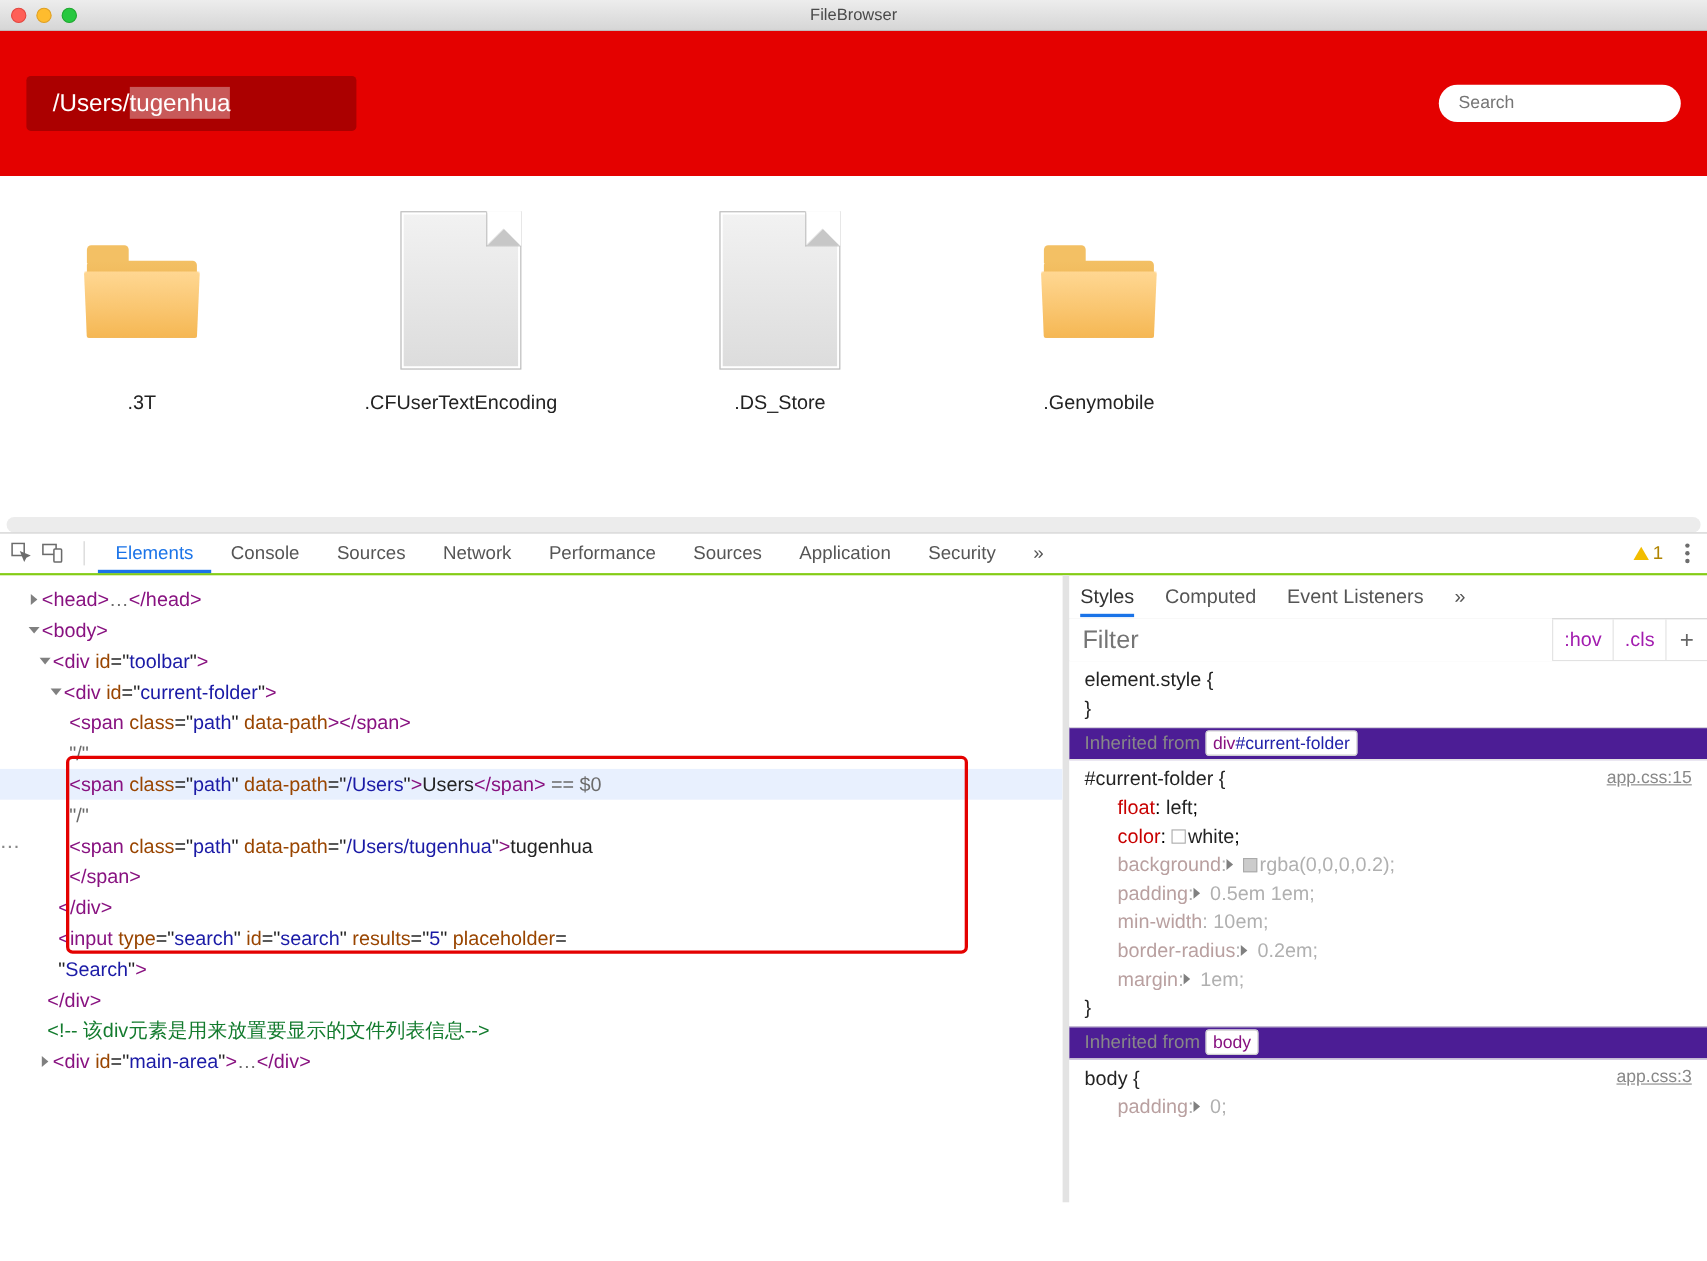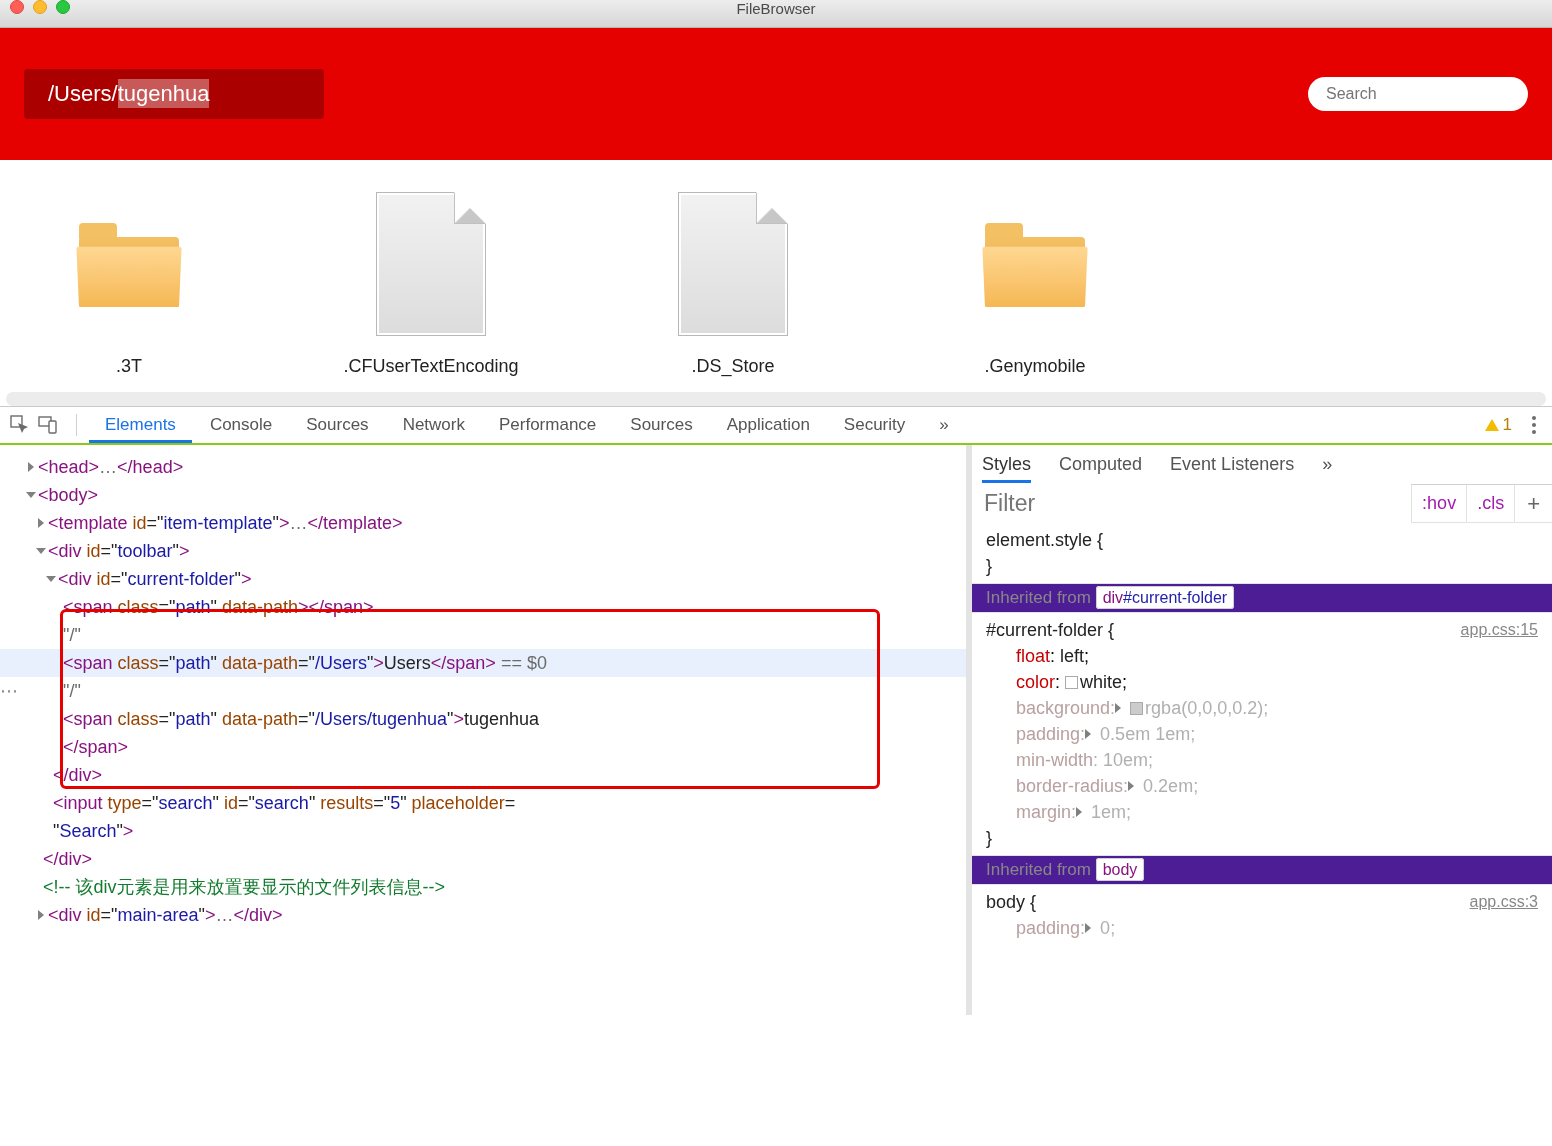--- a/index.html
+++ b/index.html
@@ -1,28 +1,28 @@
 <!DOCTYPE html>
 <html><head>
 <meta charset="utf-8">
 <style>
 *{box-sizing:border-box;margin:0;padding:0;font-family:-apple-system,BlinkMacSystemFont,"Helvetica Neue",Arial,sans-serif}
 body{background:#fff;width:1552px;height:1146px;overflow:hidden}
-.titlebar{height:28px;background:linear-gradient(#ededed,#d6d6d6);border-bottom:1px solid #b5b5b5;display:flex;position:relative}
+.titlebar{height:28px;background:linear-gradient(#ededed,#d6d6d6);border-bottom:1px solid #b5b5b5;display:flex;align-items:center;position:relative}
 .traffic{display:flex;gap:9px;position:absolute;left:10px}
 .dot{width:14px;height:14px;border-radius:50%}
 .dot.r{background:#ff5f57;border:1px solid #e2463f}
 .dot.y{background:#febc2e;border:1px solid #dfa023}
 .dot.g{background:#28c840;border:1px solid #1fa72f}
 .titletxt{margin:0 auto;font-size:15px;color:#4a4a4a;font-weight:500}
 .toolbar{background:#e40100;height:132px;display:flex;align-items:center;justify-content:space-between;padding:0 24px}
 .current-folder{background:rgba(0,0,0,0.25);color:#fff;font-size:22px;padding:12px 24px;border-radius:4px;min-width:300px}
 .cf-sel{background:rgba(255,255,255,0.35);padding:2px 0}
 .search{background:#fff;border-radius:20px;padding:8px 18px;width:220px;border:none;font-size:16px;outline:none}
-.main-area{display:flex;padding:20px 0 0 0;gap:44px;height:232px}
+.main-area{display:flex;padding:20px 0 0 0;gap:32px;height:310px}
 .item{width:258px;text-align:center}
 .icon-wrap{height:168px;display:flex;align-items:center;justify-content:center}
 .item-label{font-size:18px;color:#222;margin-top:8px}
 .folder-icon{width:100px;height:86px;position:relative}
 .folder-back{position:absolute;width:100px;height:70px;background:linear-gradient(#f3c064,#e9a741);bottom:0;border-radius:4px 4px 2px 2px}
 .folder-tab{position:absolute;width:38px;height:16px;background:#f3c064;top:2px;left:0;border-radius:4px 4px 0 0}
 .folder-front{position:absolute;width:100px;height:58px;background:linear-gradient(#ffd792,#f5b753);bottom:0;border-radius:2px;transform:perspective(200px) rotateX(-10deg);transform-origin:bottom}
 .file-icon{width:110px;height:144px;background:linear-gradient(#f2f2f2,#dcdcdc);border:1px solid #b8b8b8;position:relative;box-shadow:inset 0 0 0 2px #fff}
 .file-fold{position:absolute;right:-1px;top:-1px;width:32px;height:32px;background:linear-gradient(135deg,#fff 48%,#c7c7c7 52%);border-left:1px solid #c0c0c0;border-bottom:1px solid #c0c0c0}
 .file-fold:before{content:"";position:absolute;width:0;height:0;right:0;top:0;border-style:solid;border-width:0 32px 32px 0;border-color:transparent #fff transparent transparent}
@@ -172,21 +172,20 @@
         </div>
     </div>
   </div>
 
   <div class="dt-body">
 
     <div class="dom-panel">
       <div class="edge-dots">⋯</div>
       <div class="dom-line">  <span class="tri"></span><span class="tag-br">&lt;head&gt;</span><span class="txt-g">…</span><span class="tag-br">&lt;/head&gt;</span></div>
       <div class="dom-line">  <span class="tri d"></span><span class="tag-br">&lt;body&gt;</span></div>
-      <div class="dom-line">    <span class="tri"></span><span class="tag-br">&lt;template </span><span class="attr-n">id</span><span class="txt-b">="</span><span class="attr-v">item-template</span><span class="txt-b">"</span><span class="tag-br">&gt;</span><span class="txt-g">…</span><span class="tag-br">&lt;/template&gt;</span></div>
       <div class="dom-line">    <span class="tri d"></span><span class="tag-br">&lt;div </span><span class="attr-n">id</span><span class="txt-b">="</span><span class="attr-v">toolbar</span><span class="txt-b">"</span><span class="tag-br">&gt;</span></div>
       <div class="dom-line">      <span class="tri d"></span><span class="tag-br">&lt;div </span><span class="attr-n">id</span><span class="txt-b">="</span><span class="attr-v">current-folder</span><span class="txt-b">"</span><span class="tag-br">&gt;</span></div>
       <div class="dom-line">         <span class="tag-br">&lt;span </span><span class="attr-n">class</span><span class="txt-b">="</span><span class="attr-v">path</span><span class="txt-b">" </span><span class="attr-n">data-path</span><span class="tag-br">&gt;&lt;/span&gt;</span></div>
       <div class="dom-line">         <span class="txt-g">"/"</span></div>
       <div class="dom-line hl-line">         <span class="tag-br">&lt;span </span><span class="attr-n">class</span><span class="txt-b">="</span><span class="attr-v">path</span><span class="txt-b">" </span><span class="attr-n">data-path</span><span class="txt-b">="</span><span class="attr-v">/Users</span><span class="txt-b">"</span><span class="tag-br">&gt;</span><span class="txt-b">Users</span><span class="tag-br">&lt;/span&gt;</span><span class="txt-g"> == $0</span></div>
       <div class="dom-line">         <span class="txt-g">"/"</span></div>
       <div class="dom-line">         <span class="tag-br">&lt;span </span><span class="attr-n">class</span><span class="txt-b">="</span><span class="attr-v">path</span><span class="txt-b">" </span><span class="attr-n">data-path</span><span class="txt-b">="</span><span class="attr-v">/Users/tugenhua</span><span class="txt-b">"</span><span class="tag-br">&gt;</span><span class="txt-b">tugenhua</span></div>
       <div class="dom-line">         <span class="tag-br">&lt;/span&gt;</span></div>
       <div class="dom-line">       <span class="tag-br">&lt;/div&gt;</span></div>
       <div class="dom-line">       <span class="tag-br">&lt;input </span><span class="attr-n">type</span><span class="txt-b">="</span><span class="attr-v">search</span><span class="txt-b">" </span><span class="attr-n">id</span><span class="txt-b">="</span><span class="attr-v">search</span><span class="txt-b">" </span><span class="attr-n">results</span><span class="txt-b">="</span><span class="attr-v">5</span><span class="txt-b">" </span><span class="attr-n">placeholder</span><span class="txt-b">=</span></div>

